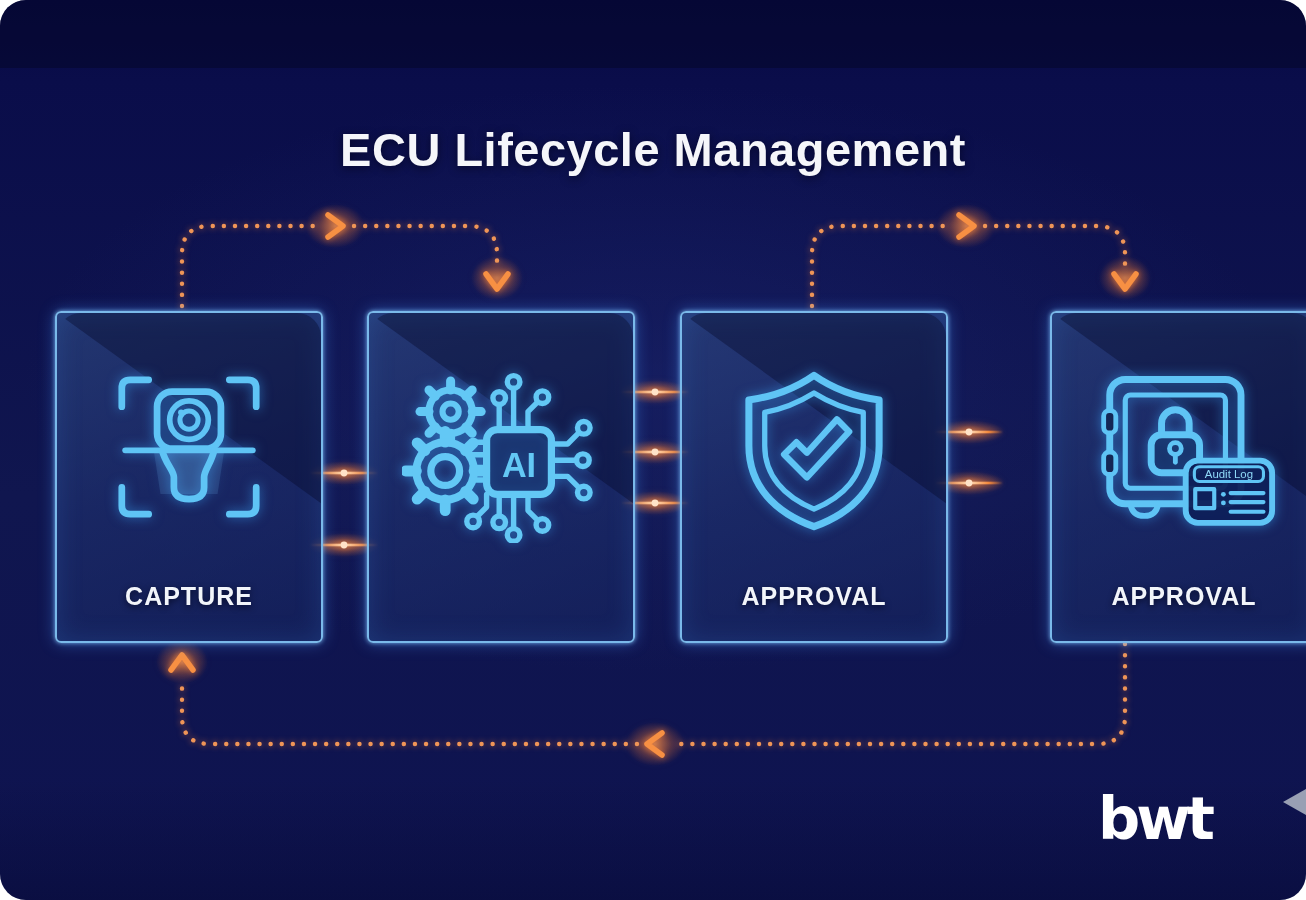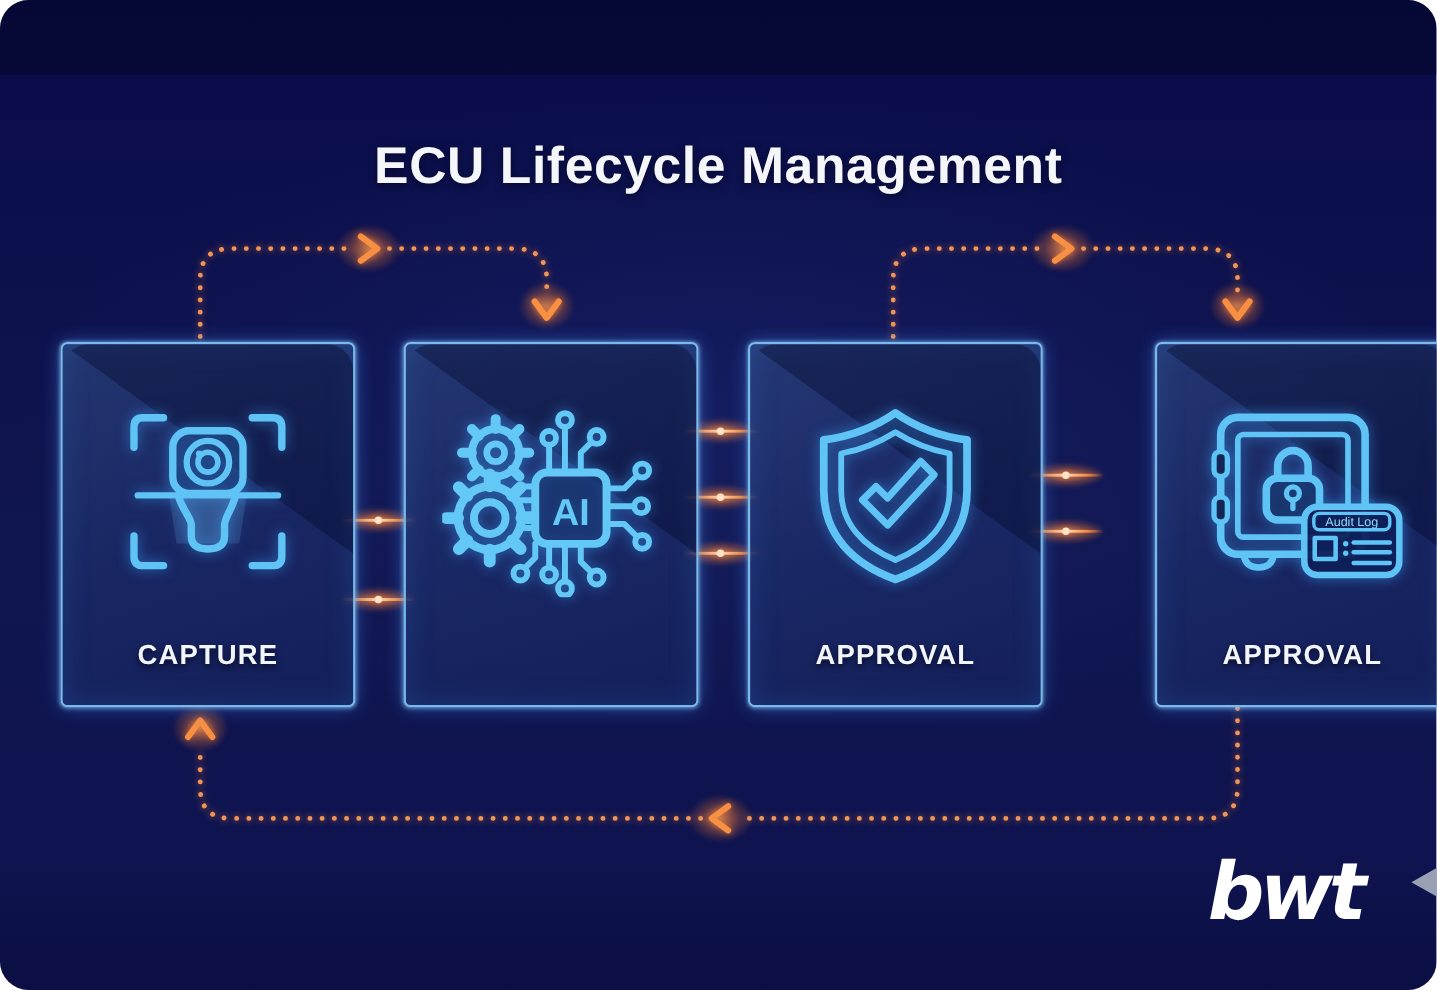--- a/index.html
+++ b/index.html
@@ -34,24 +34,23 @@
   .icon-wrap{position:absolute;top:50px;left:50%;transform:translateX(-50%);
     filter:drop-shadow(0 0 6px rgba(60,170,255,0.55));}
   .stage-label{
     position:absolute;bottom:30px;left:0;width:100%;text-align:center;
     color:#f2f5fa;font-size:25px;font-weight:bold;letter-spacing:1px;
     text-shadow:0 2px 6px rgba(0,0,20,0.7);
   }
   .arrows{position:absolute;inset:0;pointer-events:none;
     filter:drop-shadow(0 0 3px rgba(255,130,50,0.75));}
   .logo{
-    position:absolute;left:1098px;top:768px;color:#ffffff;
-    font-size:72px;font-weight:800;letter-spacing:-4px;
+    position:absolute;left:1098px;top:784px;color:#ffffff;
+    font-size:59px;font-weight:800;letter-spacing:-4px;
     font-family:"DejaVu Sans",sans-serif;
-    font-style:italic;
   }
   .logo-chevron{
     position:absolute;left:1283px;top:789px;width:0;height:0;
     border-top:13px solid transparent;border-bottom:13px solid transparent;
     border-right:23px solid #99a0b4;
   }
 </style>
 </head>
 <body>
 

